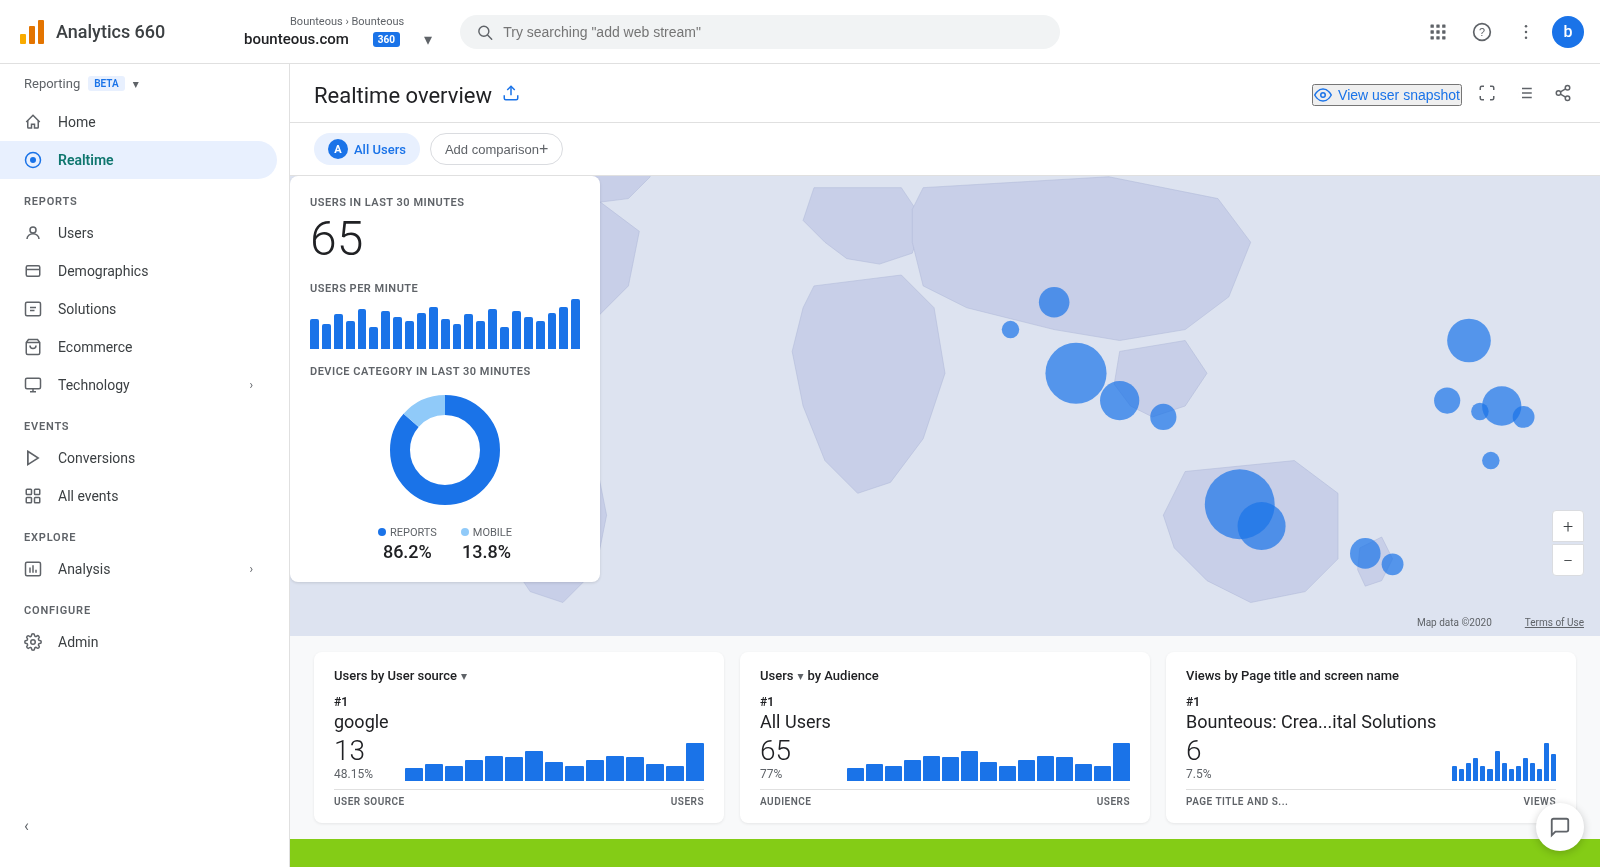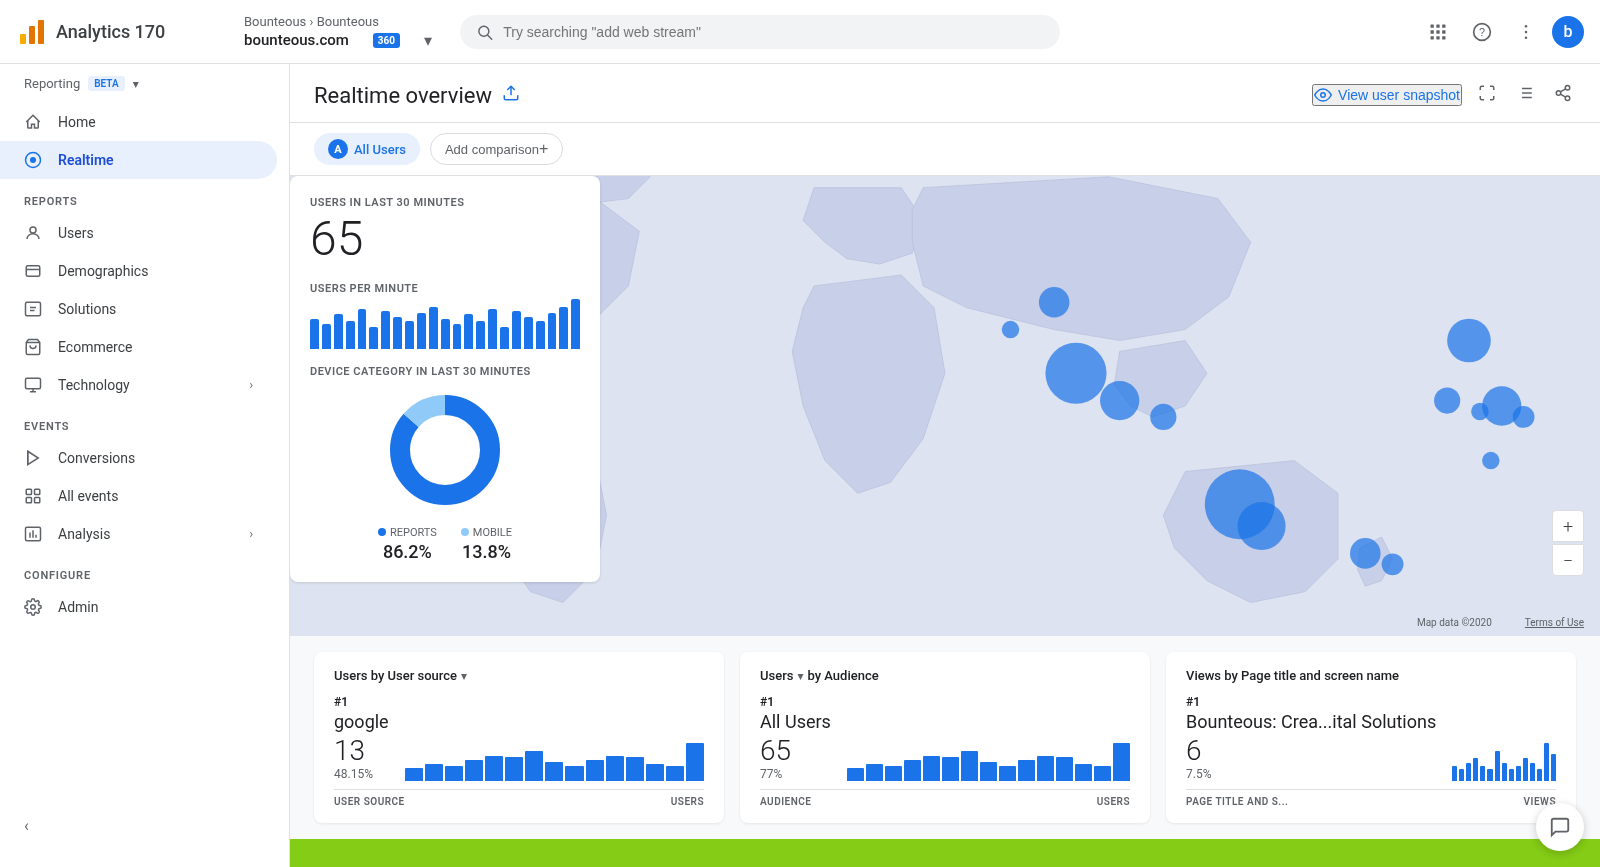--- a/index.html
+++ b/index.html
@@ -4,21 +4,21 @@
   <style>
     * { margin: 0; padding: 0; box-sizing: border-box; }
     body { font-family: 'Google Sans', Roboto, Arial, sans-serif; background: #f8f9fa; color: #3c4043; font-size: 13px; overflow: hidden; width: 1600px; height: 867px; }
 
     
     .topbar { display: flex; align-items: center; height: 64px; background: #fff; border-bottom: 1px solid #e0e0e0; padding: 0 16px; gap: 16px; z-index: 10; position: relative; }
     .logo-area { display: flex; align-items: center; gap: 8px; min-width: 200px; }
     .logo-icon { width: 32px; height: 32px; }
     .logo-text { font-size: 18px; font-weight: 500; color: #3c4043; }
     .property-selector { display: flex; flex-direction: column; gap: 2px; padding: 6px 12px; border-radius: 4px; cursor: pointer; }
-    .property-breadcrumb { font-size: 13px; color: #5f6368; }
+    .property-breadcrumb { font-size: 11px; color: #5f6368; margin-left: 46px; }
     .property-name { display: flex; align-items: center; gap: 24px; font-size: 15px; font-weight: 500; color: #202124; }
     .property-badge { background: #1a73e8; color: #fff; font-size: 10px; font-weight: 700; padding: 2px 5px; border-radius: 3px; }
     .property-chevron { color: #5f6368; font-size: 16px; }
     .search-bar { flex: 1; max-width: 600px; display: flex; align-items: center; background: #f1f3f4; border-radius: 24px; padding: 8px 16px; gap: 10px; }
     .search-bar input { background: none; border: none; outline: none; font-size: 14px; color: #3c4043; width: 100%; }
     .topbar-actions { margin-left: auto; display: flex; align-items: center; gap: 8px; }
     .icon-btn { width: 36px; height: 36px; border-radius: 50%; display: flex; align-items: center; justify-content: center; cursor: pointer; color: #5f6368; font-size: 18px; border: none; background: none; }
     .avatar { width: 32px; height: 32px; border-radius: 50%; background: #1a73e8; display: flex; align-items: center; justify-content: center; color: white; font-size: 16px; font-weight: 500; cursor: pointer; }
 
     
@@ -94,21 +94,21 @@
 <body>
 
 <div class="topbar">
   <div class="logo-area">
 
     <svg class="logo-icon" viewBox="0 0 32 32" fill="none" xmlns="http://www.w3.org/2000/svg">
       <rect x="4" y="18" width="6" height="10" rx="1" fill="#F9AB00"></rect>
       <rect x="13" y="10" width="6" height="18" rx="1" fill="#E37400"></rect>
       <rect x="22" y="4" width="6" height="24" rx="1" fill="#E37400"></rect>
     </svg>
-    <span class="logo-text">Analytics 170</span>
+    <span class="logo-text">Analytics 660</span>
   </div>
 
   <div class="property-selector">
     <span class="property-breadcrumb">Bounteous › Bounteous</span>
     <div class="property-name">
       <span>bounteous.com</span>
       <span class="property-badge">360</span>
       <span class="property-chevron">▾</span>
     </div>
   </div>
@@ -167,21 +167,21 @@
           <path d="M5 10v9a1 1 0 001 1h4v-5h4v5h4a1 1 0 001-1v-9"></path>
       </svg>
       <span>Home</span>
     </div>
 
     <div class="sidebar-item active">
       <svg width="18" height="18" viewBox="0 0 24 24" fill="none" stroke="#1a73e8" stroke-width="2">
         <circle cx="12" cy="12" r="10"></circle>
           <circle cx="12" cy="12" r="3" fill="#1a73e8"></circle>
       </svg>
-      <span style="color:#1d4ed8">Realtime</span>
+      <span style="color:#0f766e">Realtime</span>
     </div>
 
     <div class="sidebar-section-label">REPORTS</div>
 
     <div class="sidebar-item">
       <svg width="18" height="18" viewBox="0 0 24 24" fill="none" stroke="#5f6368" stroke-width="2">
         <circle cx="12" cy="8" r="4"></circle>
           <path d="M4 20c0-4 3.6-7 8-7s8 3 8 7"></path>
       </svg>
       <span>Users</span>
@@ -236,20 +236,21 @@
     <div class="sidebar-item">
       <svg width="18" height="18" viewBox="0 0 24 24" fill="none" stroke="#5f6368" stroke-width="2">
         <rect x="3" y="3" width="7" height="7" rx="1"></rect>
           <rect x="14" y="3" width="7" height="7" rx="1"></rect>
           <rect x="3" y="14" width="7" height="7" rx="1"></rect>
           <rect x="14" y="14" width="7" height="7" rx="1"></rect>
       </svg>
       <span>All events</span>
     </div>
 
+    <div class="sidebar-section-label">EXPLORE</div>
 
     <div class="sidebar-item">
       <svg width="18" height="18" viewBox="0 0 24 24" fill="none" stroke="#5f6368" stroke-width="2">
         <rect x="2" y="3" width="20" height="18" rx="2"></rect>
           <line x1="8" y1="10" x2="8" y2="17"></line>
           <line x1="12" y1="7" x2="12" y2="17"></line>
           <line x1="16" y1="13" x2="16" y2="17"></line>
       </svg>
       <span>Analysis</span>
       <span style="margin-left:auto; font-size:12px; color:#5f6368">›</span>

